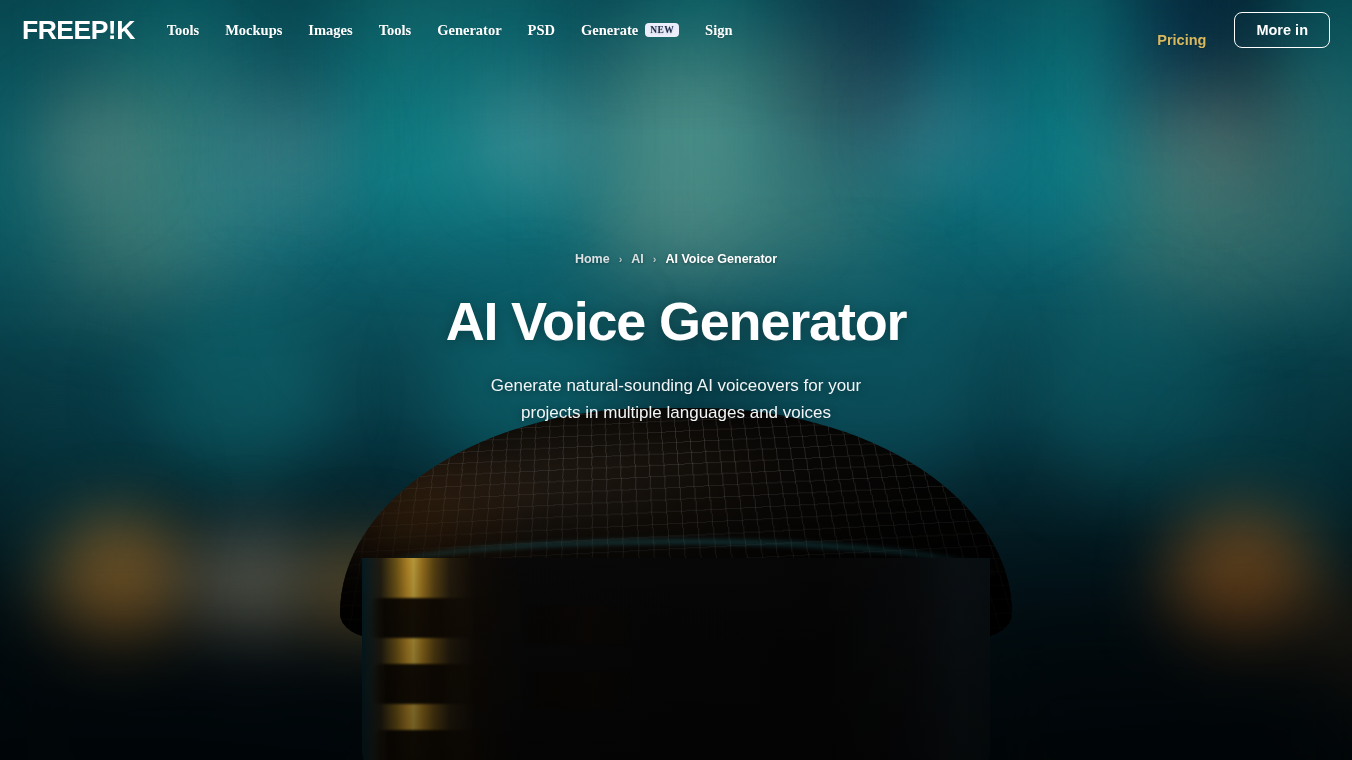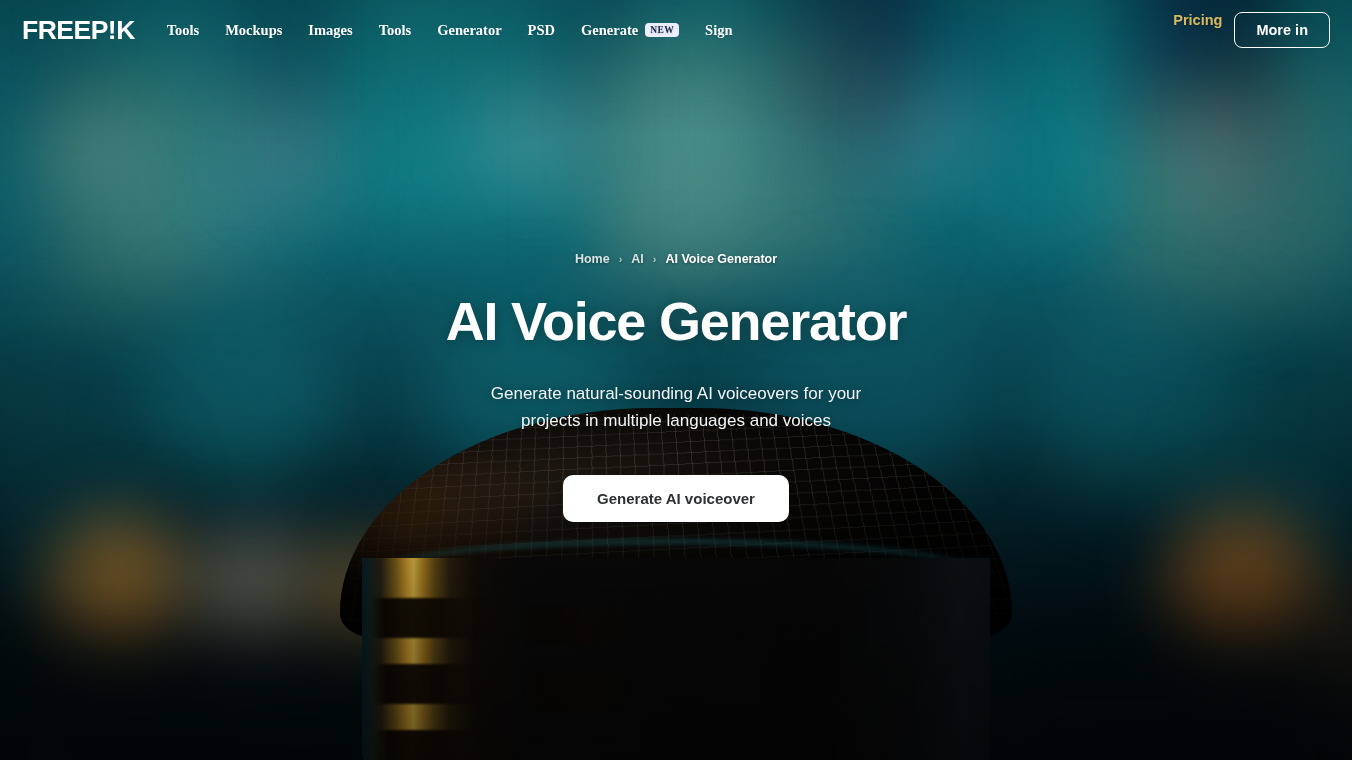--- a/index.html
+++ b/index.html
@@ -213,22 +213,22 @@
     color: #1b2a4b;
     font-size: 9.5px;
     font-weight: 700;
     letter-spacing: .4px;
     padding: 2.5px 5px 2px;
     border-radius: 4px;
     line-height: 1;
   }
   #header-right {
     display: flex;
-    align-items: flex-start;
-    gap: 12px;
+    align-items: flex-end;
+    gap: 28px;
   }
   #pricing {
     font-size: 14.5px;
     font-weight: 700;
     color: #d9b95f;
     cursor: pointer;
     white-space: nowrap;
     text-shadow: 0 1px 2px rgba(0,0,0,.25);
   }
   #signin {
@@ -283,21 +283,21 @@
     font-size: 54px;
     font-weight: 700;
     letter-spacing: -1.2px;
     color: #ffffff;
     text-align: center;
     line-height: 1.05;
     text-shadow: 0 2px 14px rgba(0,0,0,.30);
   }
 
   #subtitle {
-    margin-top: 30px;
+    margin-top: 22px;
     font-size: 17px;
     line-height: 27px;
     font-weight: 400;
     color: #f2f5f6;
     text-align: center;
     max-width: 430px;
     text-shadow: 0 1px 8px rgba(0,0,0,.45);
   }
 
   #cta {
@@ -432,17 +432,16 @@
       <span class="crumb-sep">›</span>
       <span class="crumb">AI</span>
       <span class="crumb-sep">›</span>
       <span class="crumb current">AI Voice Generator</span>
     </div>
 
     <h1 id="title">AI Voice Generator</h1>
 
     <p id="subtitle">Generate natural-sounding AI voiceovers for your projects in multiple languages and voices</p>
 
-    <button id="cta">Generate AI voiceover</button>
 
   </div>
 
 </div>
 
 </body></html>

